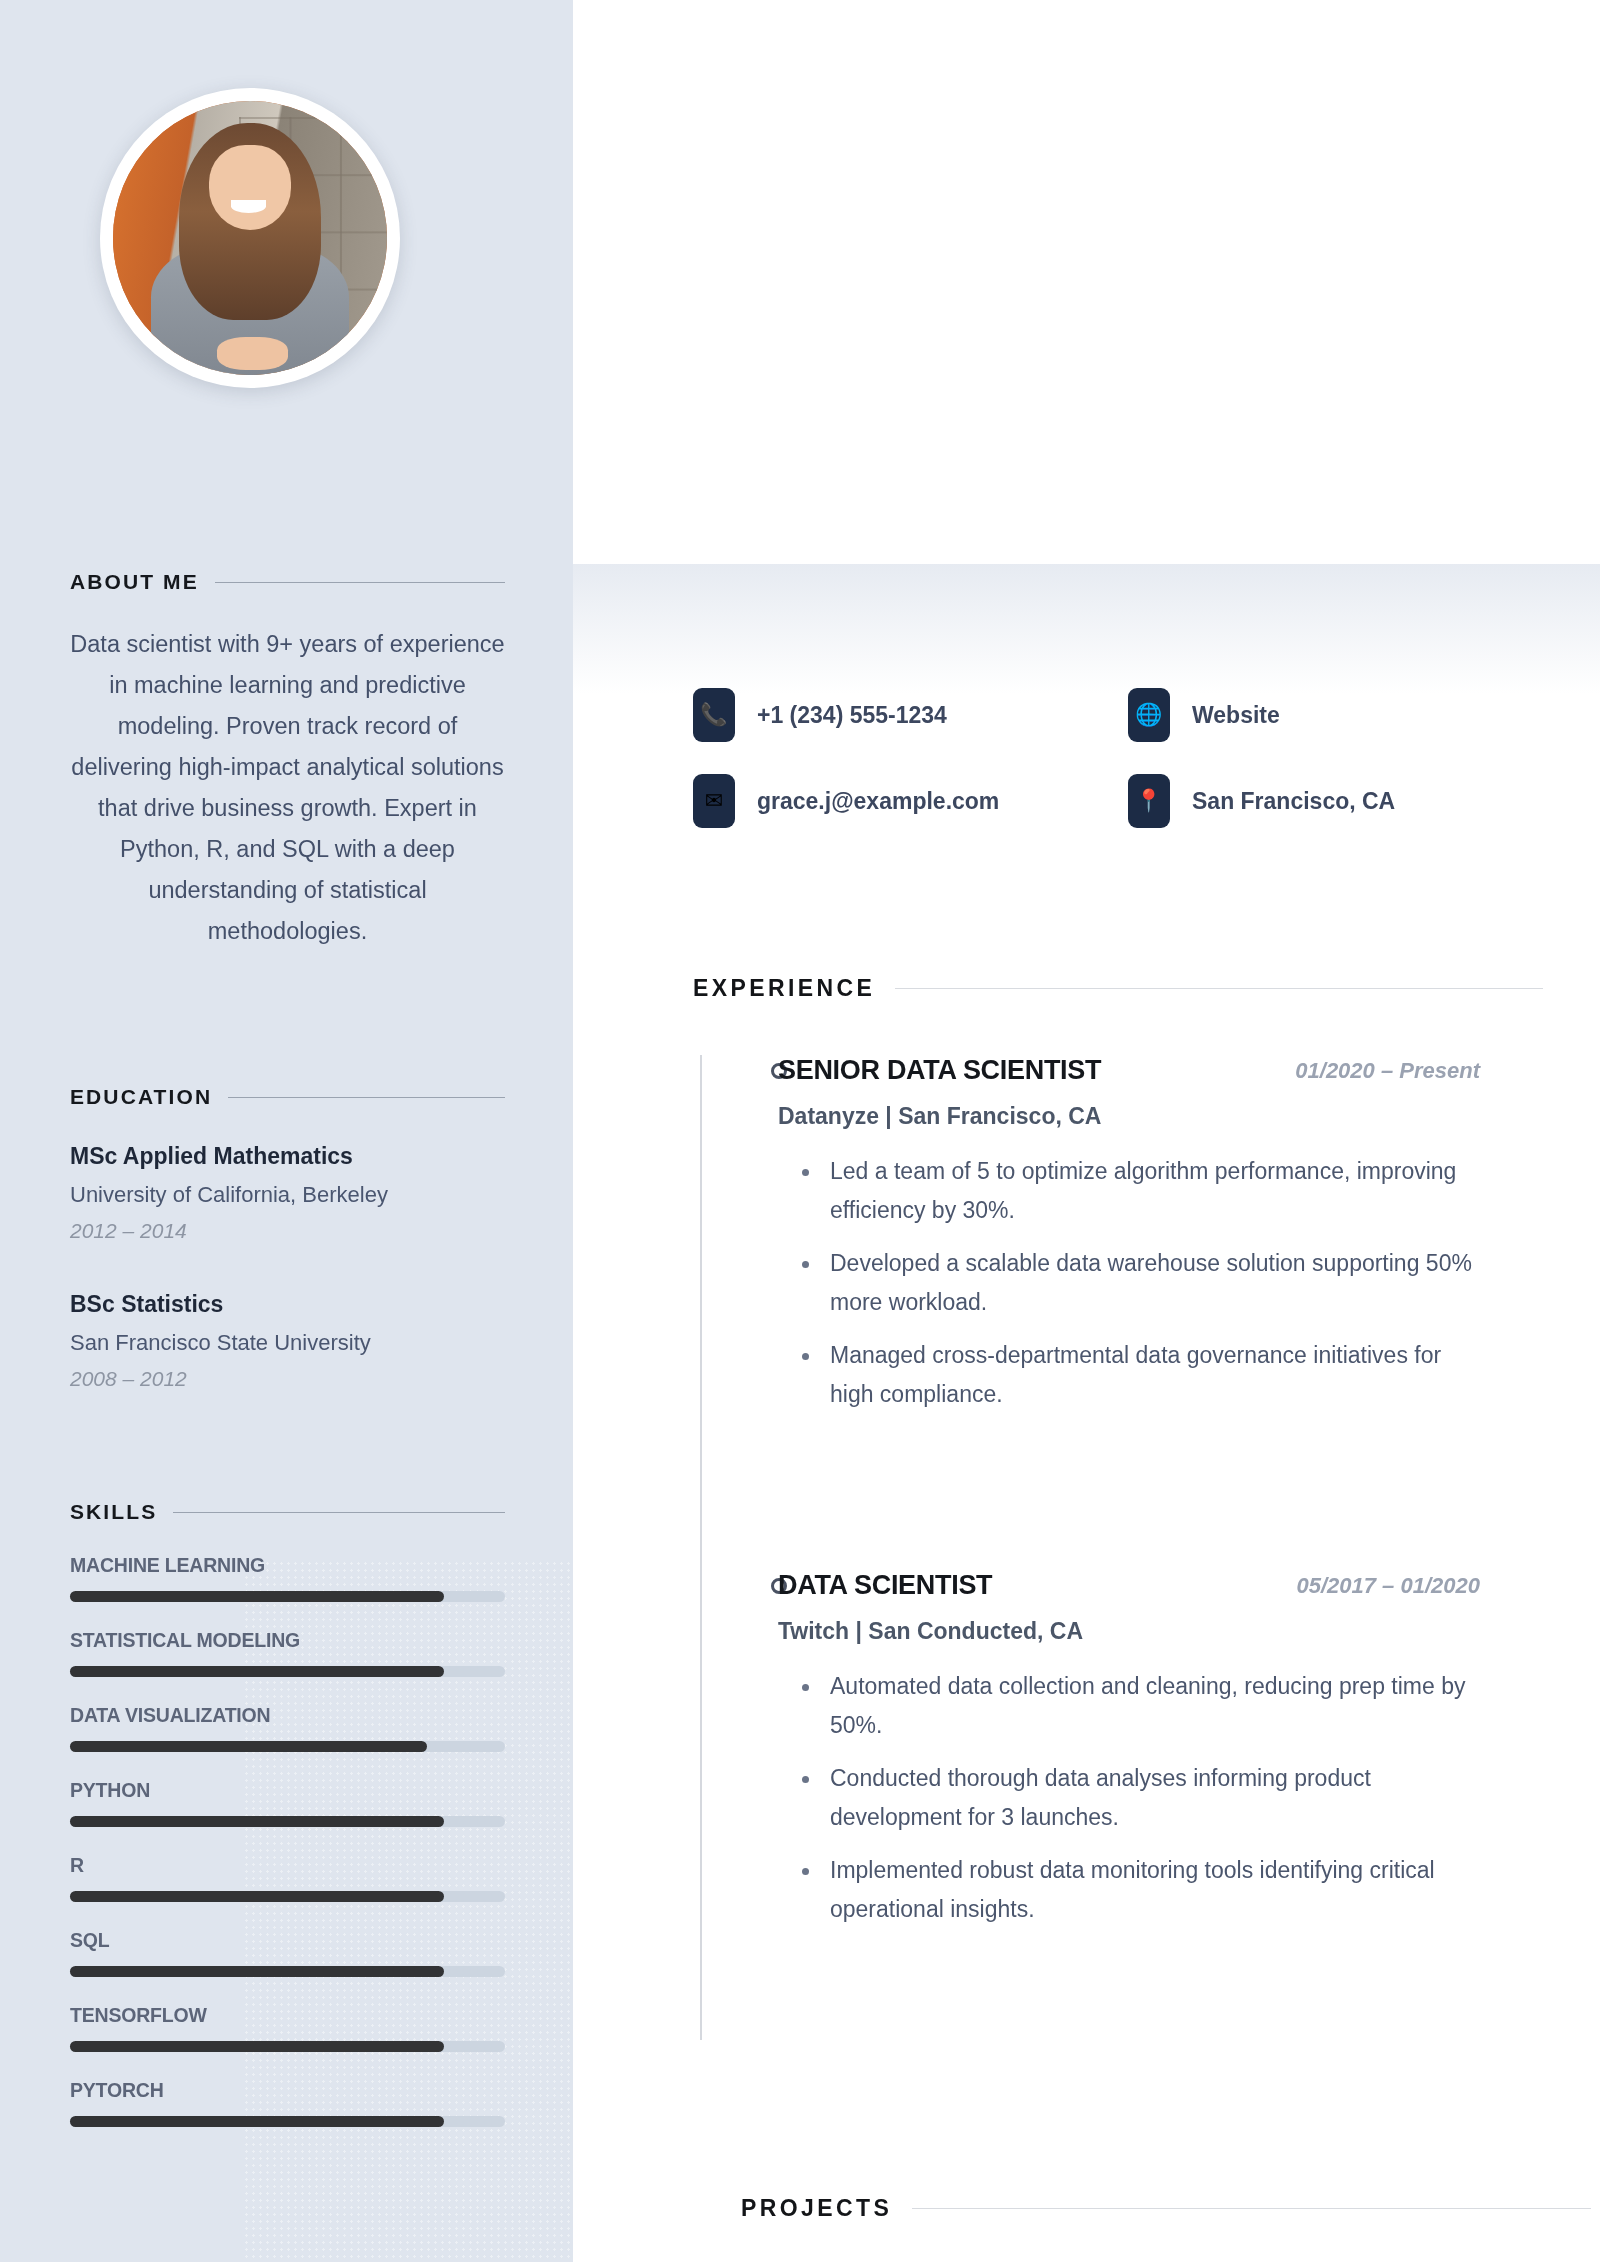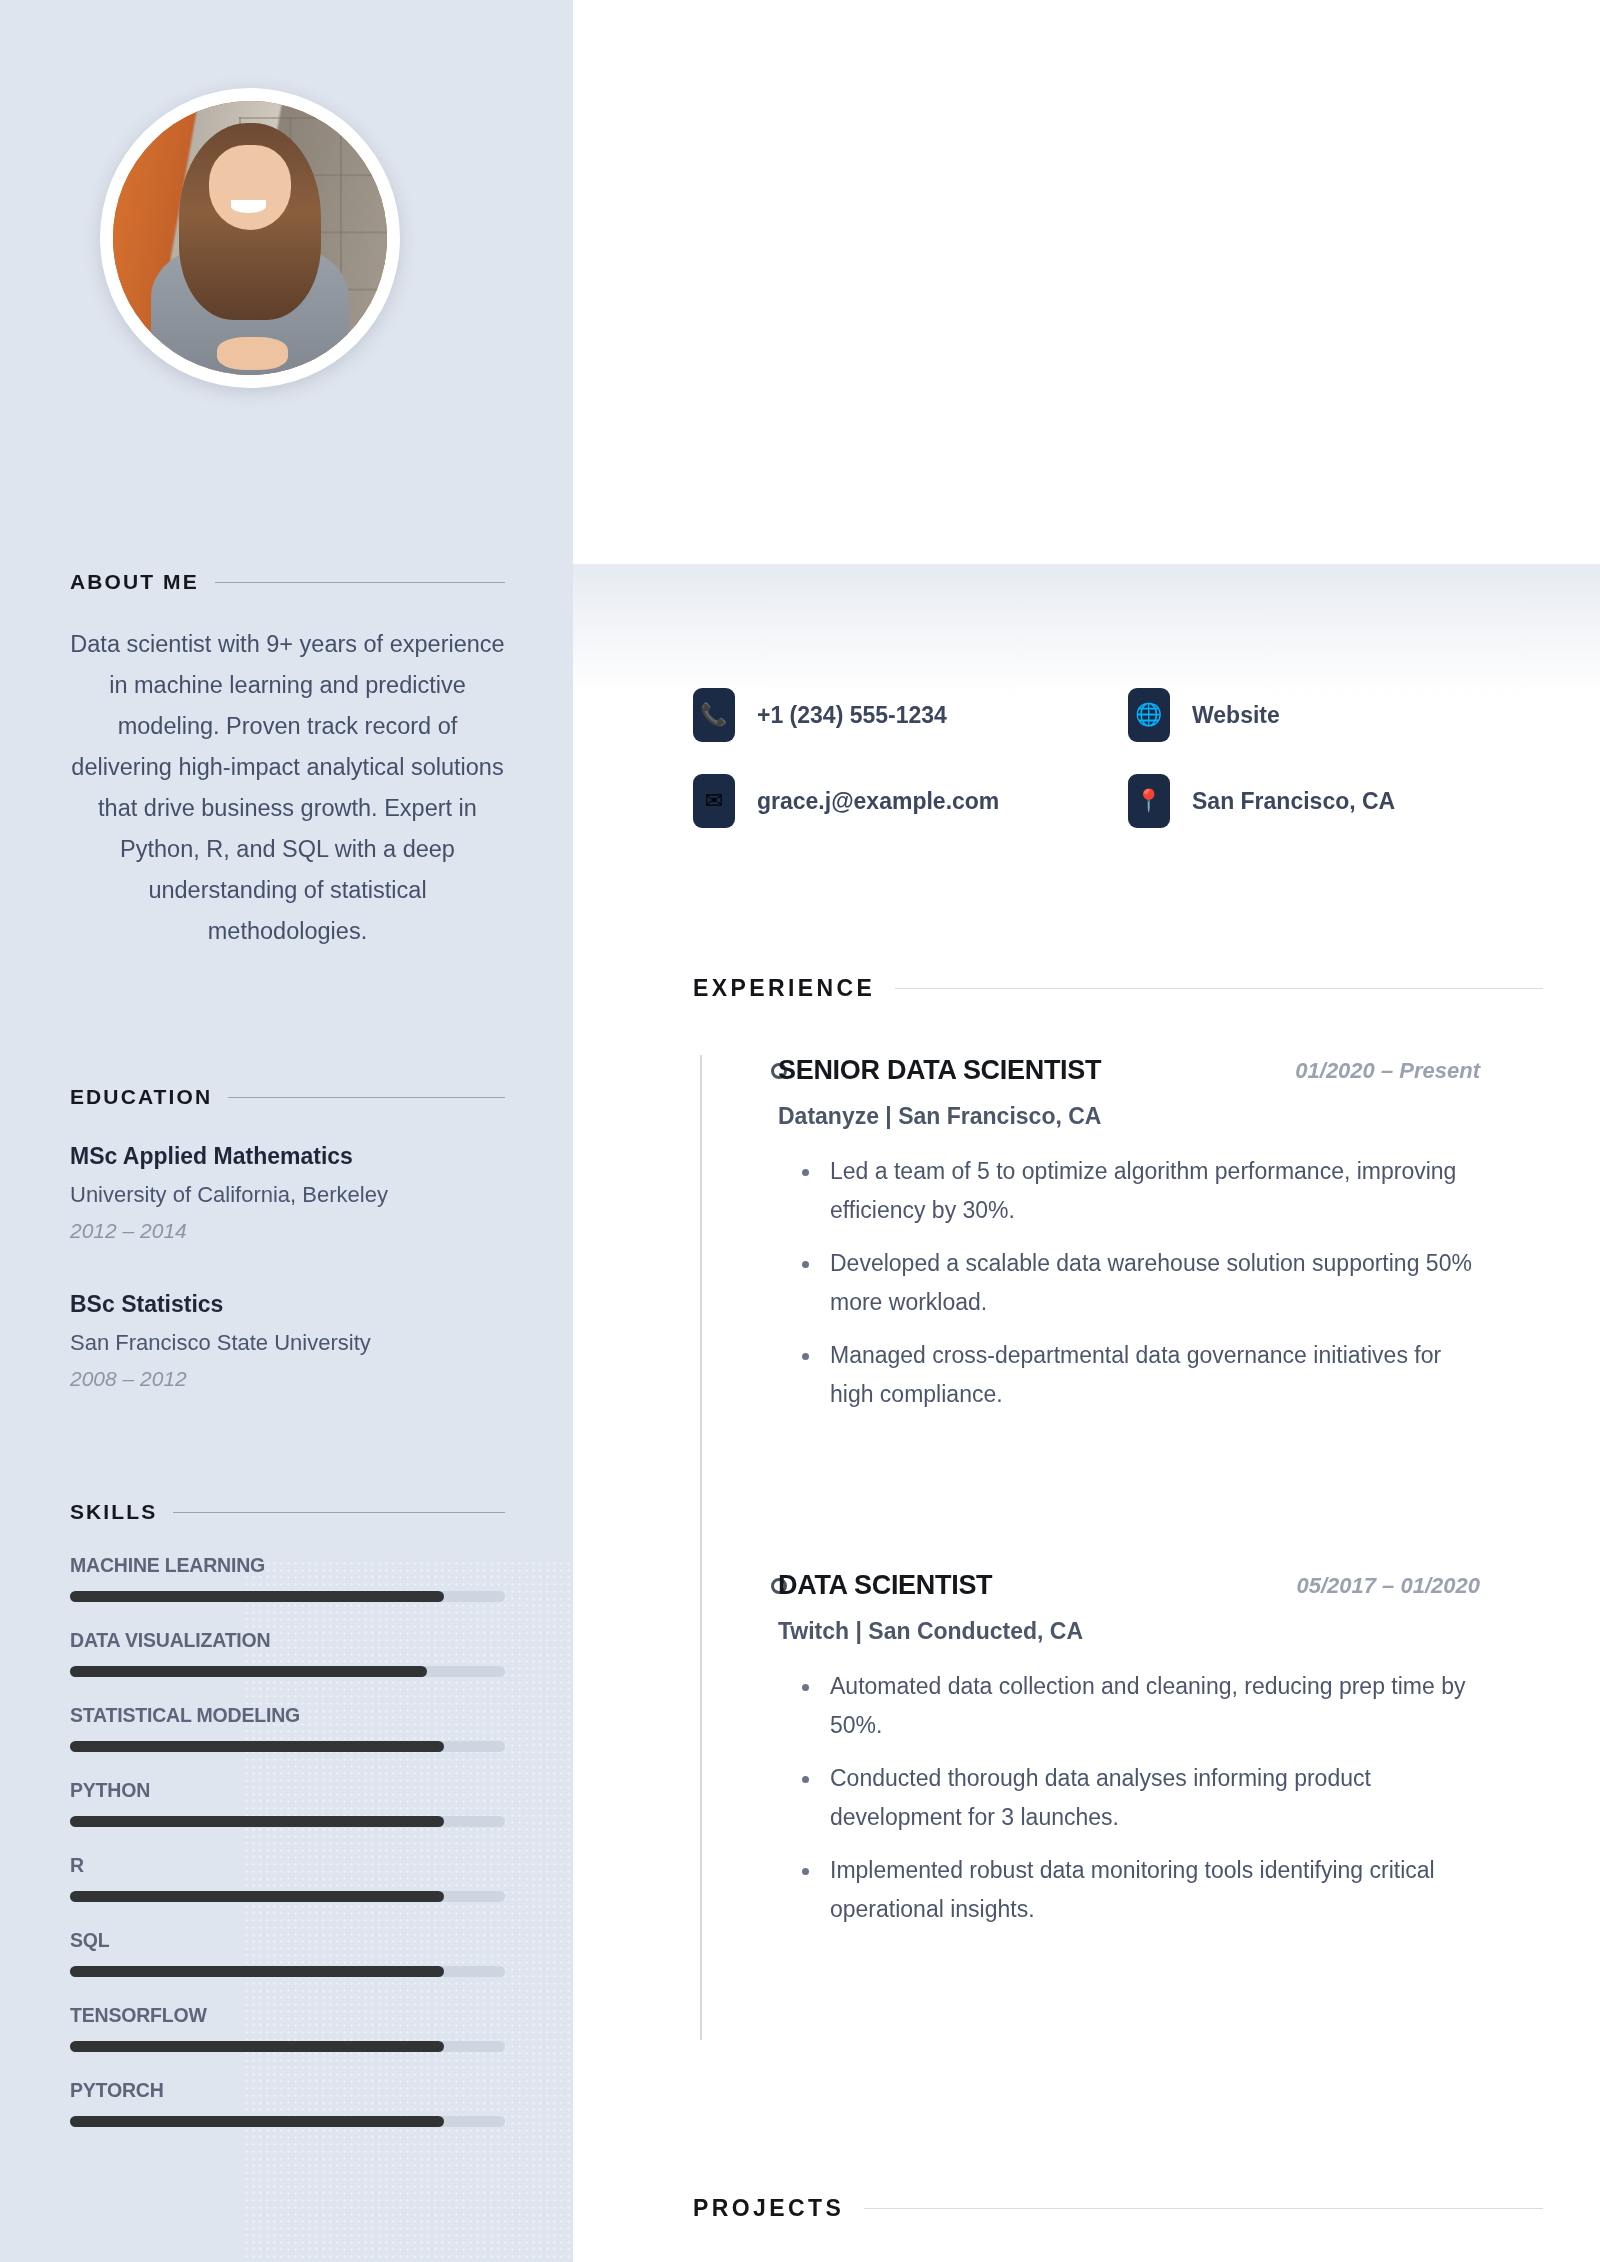--- a/index.html
+++ b/index.html
@@ -346,29 +346,29 @@
         <div class="sec-rule"></div>
       </div>
       <div id="skill-items">
           <div class="skill">
             <div class="skill-name">MACHINE LEARNING</div>
             <div class="skill-track">
               <div class="skill-fill" style="width: 86%;"></div>
             </div>
           </div>
           <div class="skill">
+            <div class="skill-name">STATISTICAL MODELING</div>
+            <div class="skill-track">
+              <div class="skill-fill" style="width: 86%;"></div>
+            </div>
+          </div>
+          <div class="skill">
             <div class="skill-name">DATA VISUALIZATION</div>
             <div class="skill-track">
               <div class="skill-fill" style="width: 82%;"></div>
-            </div>
-          </div>
-          <div class="skill">
-            <div class="skill-name">STATISTICAL MODELING</div>
-            <div class="skill-track">
-              <div class="skill-fill" style="width: 86%;"></div>
             </div>
           </div>
           <div class="skill">
             <div class="skill-name">PYTHON</div>
             <div class="skill-track">
               <div class="skill-fill" style="width: 86%;"></div>
             </div>
           </div>
           <div class="skill">
             <div class="skill-name">R</div>
@@ -418,21 +418,21 @@
           <div class="contact-ico">📍</div>
           <div class="contact-text">San Francisco, CA</div>
         </div>
       </div>
 
     <div class="main-sec-head" style="top:975px;">
       <div class="t">EXPERIENCE</div>
       <div class="r"></div>
     </div>
 
-    <div class="main-sec-head" style="top:2195px;">
+    <div class="main-sec-head" style="top:2195px;margin-left:48px;">
       <div class="t">PROJECTS</div>
       <div class="r"></div>
     </div>
   </div>
 
   <div id="exp-rail"></div>
   <div id="experience-list">
       <div class="exp-entry" style="top: 0px;">
         <div class="exp-head">
           <div class="exp-dot"></div>

